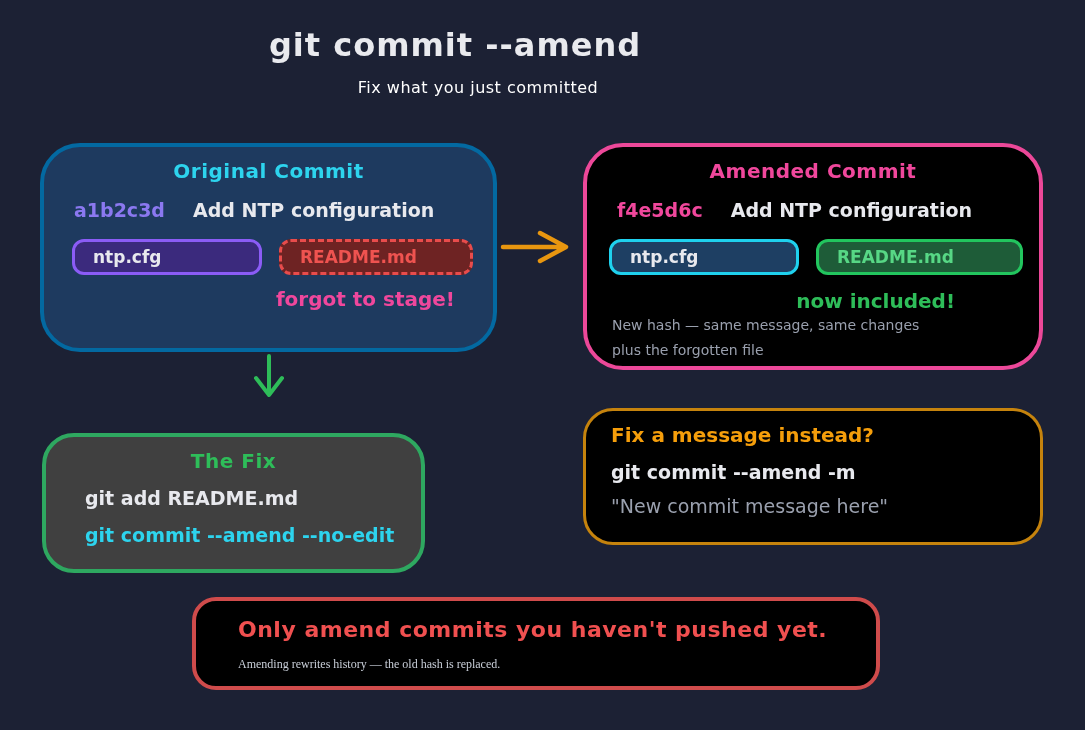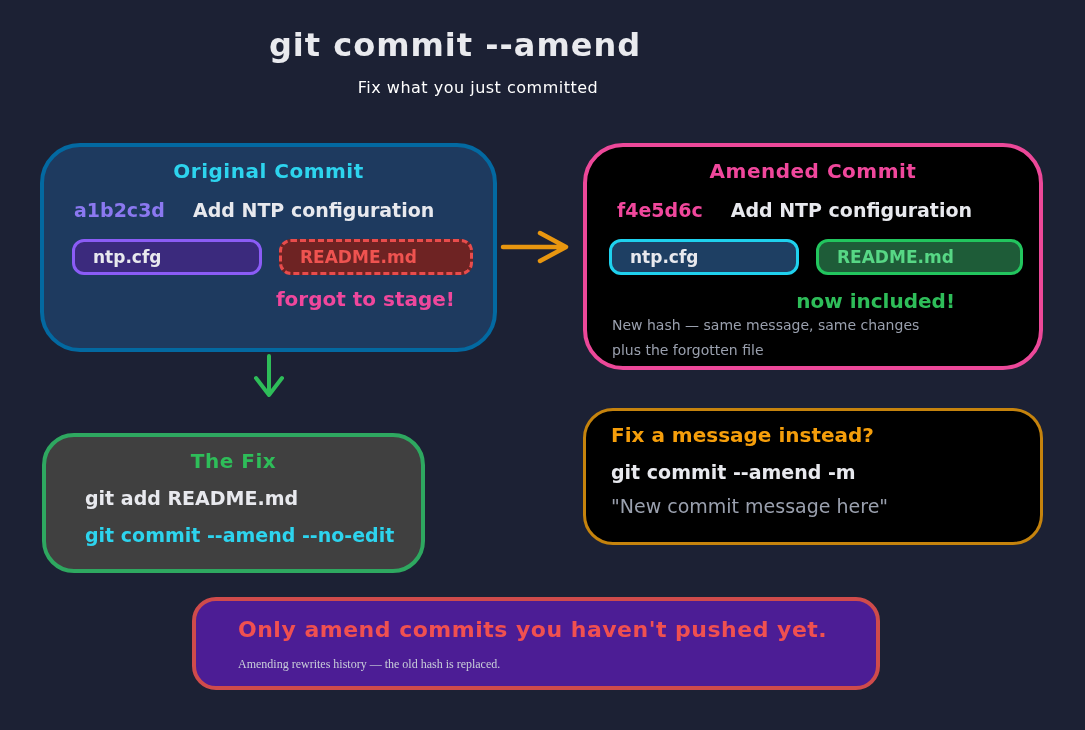--- a/index.html
+++ b/index.html
@@ -34,21 +34,21 @@
   .box-fix {
     left: 42px; top: 405px; width: 383px; height: 140px;
     background: #404040; border: 4px solid #2ea860; border-radius: 32px; margin-top: 28px;
   }
   .box-message {
     left: 583px; top: 408px; width: 460px; height: 137px;
     background: #000000; border: 3px solid #c5830d; border-radius: 30px;
   }
   .box-warning {
     left: 192px; top: 597px; width: 688px; height: 93px;
-    background: #4c1d95; border: 4px solid #cf4b4b; border-radius: 24px;
+    background: #000000; border: 4px solid #cf4b4b; border-radius: 24px;
   }
 
   .box-title { position: absolute; width: 100%; text-align: center; font-size: 20px; font-weight: bold; letter-spacing: 0.5px; }
   .box-original .box-title { top: 12px; color: #2dd4ee; }
   .box-amended .box-title { top: 12px; color: #f0479c; }
   .box-fix .box-title { top: 12px; color: #2ebd59; }
 
   .hash-row { position: absolute; top: 52px; left: 30px; font-size: 19px; font-weight: bold; white-space: nowrap; }
   .hash { display: inline-block; margin-right: 28px; }
   .box-original .hash { color: #8b78f0; }

